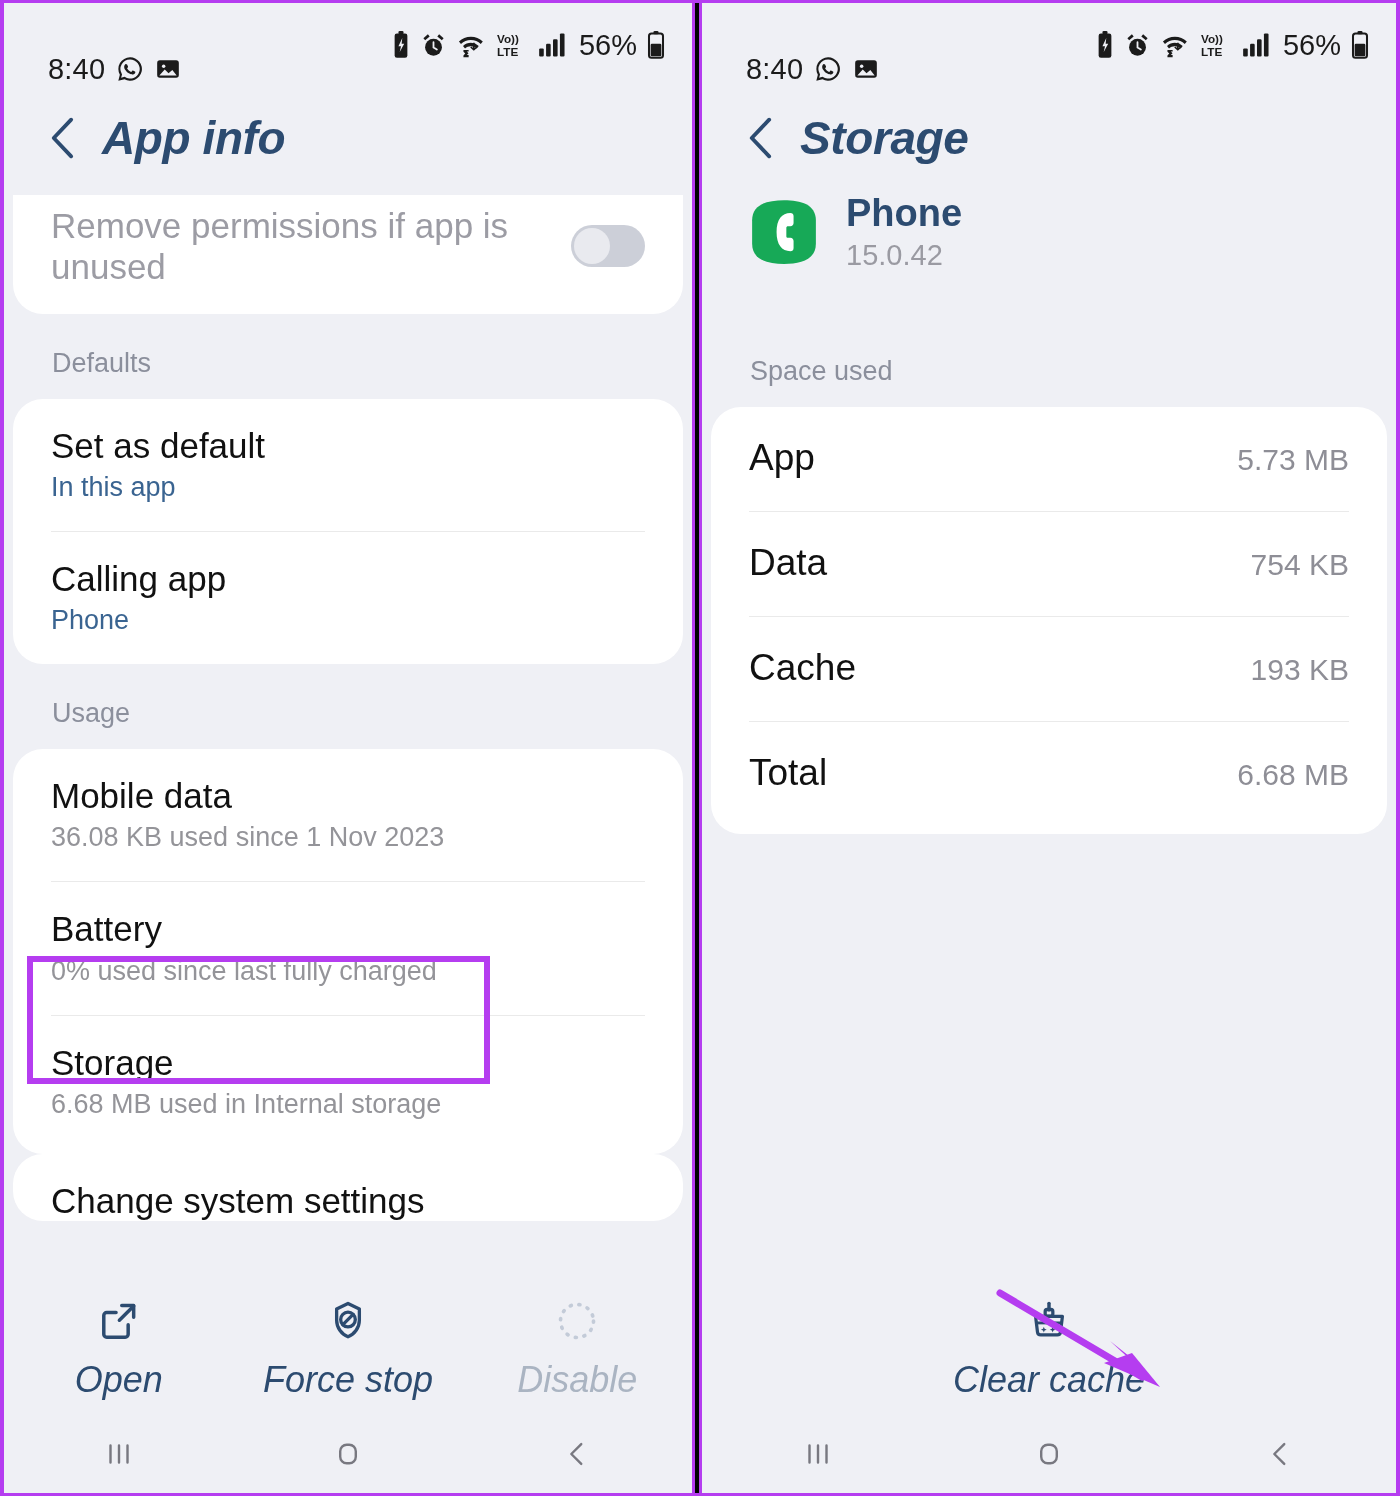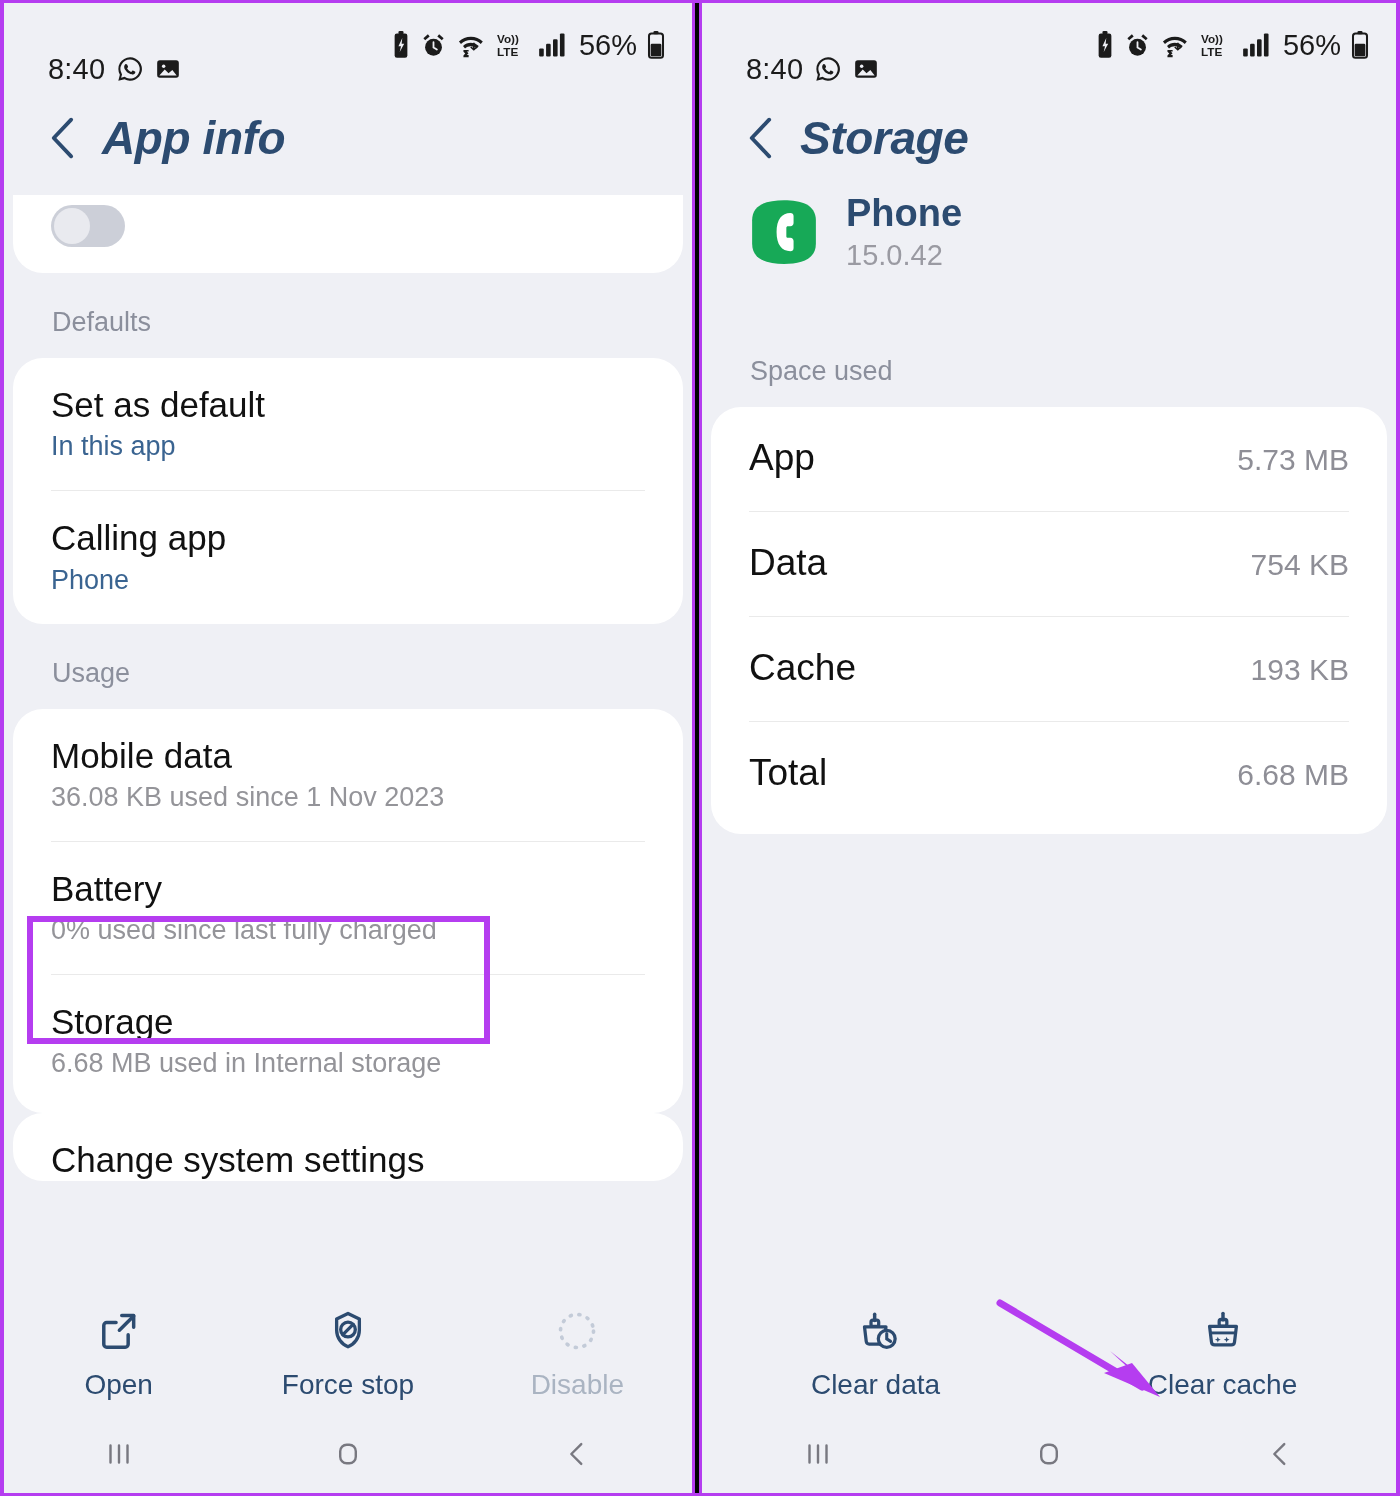--- a/index.html
+++ b/index.html
@@ -131,21 +131,21 @@
 
   
   .actions {
     display: flex;
     align-items: flex-start;
     flex-shrink: 0;
     padding-bottom: 14px;
   }
   .action { flex: 1; display: flex; flex-direction: column; align-items: center; gap: 14px; }
   .action-ico { height: 48px; display: flex; align-items: center; justify-content: center; }
-  .action-label { font-size: 28px; color: #2c4b70; }
+  .action-label { font-size: 36px; color: #2c4b70; font-style: italic; }
   .action.disabled .action-label { color: #aab4c2; }
 
   .actions-2 { justify-content: space-around; }
   .actions-2 .action { flex: 0 0 50%; }
 
   
   .navbar {
     height: 78px;
     display: flex;
     align-items: center;
@@ -215,20 +215,21 @@
       <svg class="back-chevron" viewBox="0 0 14 24">
         <path d="M12 2L2.5 12 12 22" fill="none" stroke="#2c4b70" stroke-width="2.1" stroke-linecap="round" stroke-linejoin="round"></path>
       </svg>
       <div class="header-title">App info</div>
     </div>
 
     <div class="body">
 
       <div class="card clip-top" style="padding-top:0;">
         <div class="row row-toggle" style="padding-top:10px;padding-bottom:26px;">
+          <div class="row-title muted">Remove permissions if app is unused</div>
           <div class="toggle"></div>
         </div>
       </div>
 
       <div class="section-label">Defaults</div>
       <div class="card">
         <div class="row">
           <div class="row-title">Set as default</div>
           <div class="row-sub link">In this app</div>
         </div>
@@ -400,32 +401,20 @@
           <div class="srow-value">193 KB</div>
         </div>
         <div class="srow" style="padding-bottom:40px;">
           <div class="srow-label">Total</div>
           <div class="srow-value">6.68 MB</div>
         </div>
       </div>
     </div>
 
     <div class="actions actions-2" style="position:relative;">
-      <div class="action">
-        <div class="action-ico">
-          <svg width="46" height="46" viewBox="0 0 24 24">
-            <path d="M11.3 3.2v3.3" stroke="#2c4b70" stroke-width="1.8" stroke-linecap="round"></path>
-            <rect x="9.4" y="6.3" width="4" height="3.3" rx="1" fill="none" stroke="#2c4b70" stroke-width="1.7"></rect>
-            <path d="M6 9.8h11.2l-.9 7.6a1.6 1.6 0 0 1-1.6 1.4H8.5a1.6 1.6 0 0 1-1.6-1.4z" fill="none" stroke="#2c4b70" stroke-width="1.7" stroke-linejoin="round"></path>
-            <circle cx="17.6" cy="16.1" r="4.4" fill="#eff0f5" stroke="#2c4b70" stroke-width="1.7"></circle>
-            <path d="M17.6 13.3v2.8l2 1.3" stroke="#2c4b70" stroke-width="1.6" fill="none" stroke-linecap="round"></path>
-          </svg>
-        </div>
-        <div class="action-label">Clear data</div>
-      </div>
 
       <div class="action">
         <div class="action-ico">
           <svg width="46" height="46" viewBox="0 0 24 24">
             <path d="M12 2.8v3.4" stroke="#2c4b70" stroke-width="1.8" stroke-linecap="round"></path>
             <rect x="10" y="6" width="4" height="3.4" rx="1" fill="none" stroke="#2c4b70" stroke-width="1.7"></rect>
             <path d="M5 9.6h14l-1 8.2a1.7 1.7 0 0 1-1.7 1.5H7.7A1.7 1.7 0 0 1 6 17.8z" fill="none" stroke="#2c4b70" stroke-width="1.7" stroke-linejoin="round"></path>
             <path d="M5.4 13h13.2" stroke="#2c4b70" stroke-width="1.5"></path>
             <path d="M9.3 15l.4 1.1 1.1.4-1.1.4-.4 1.1-.4-1.1-1.1-.4 1.1-.4z" fill="#2c4b70"></path>
             <path d="M13.9 15l.4 1.1 1.1.4-1.1.4-.4 1.1-.4-1.1-1.1-.4 1.1-.4z" fill="#2c4b70"></path>

